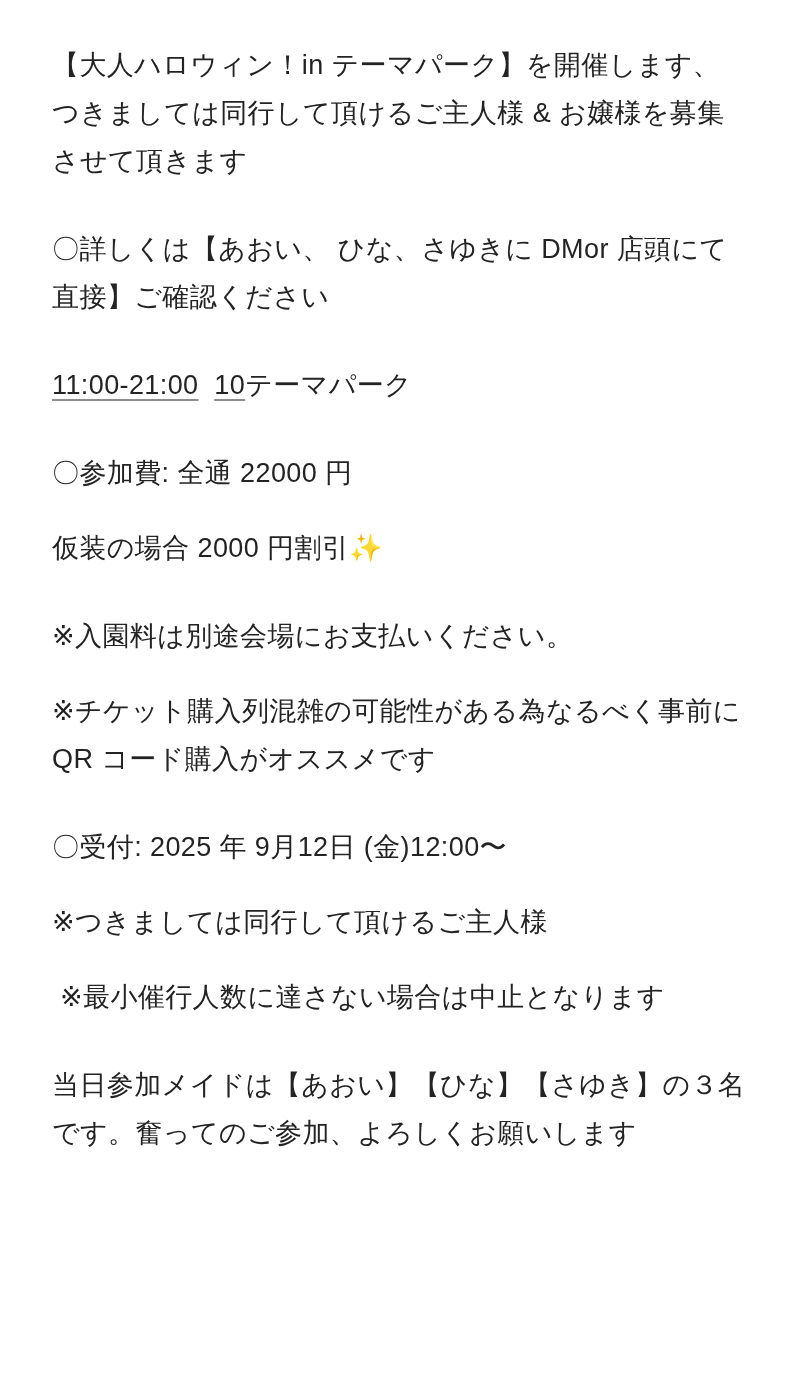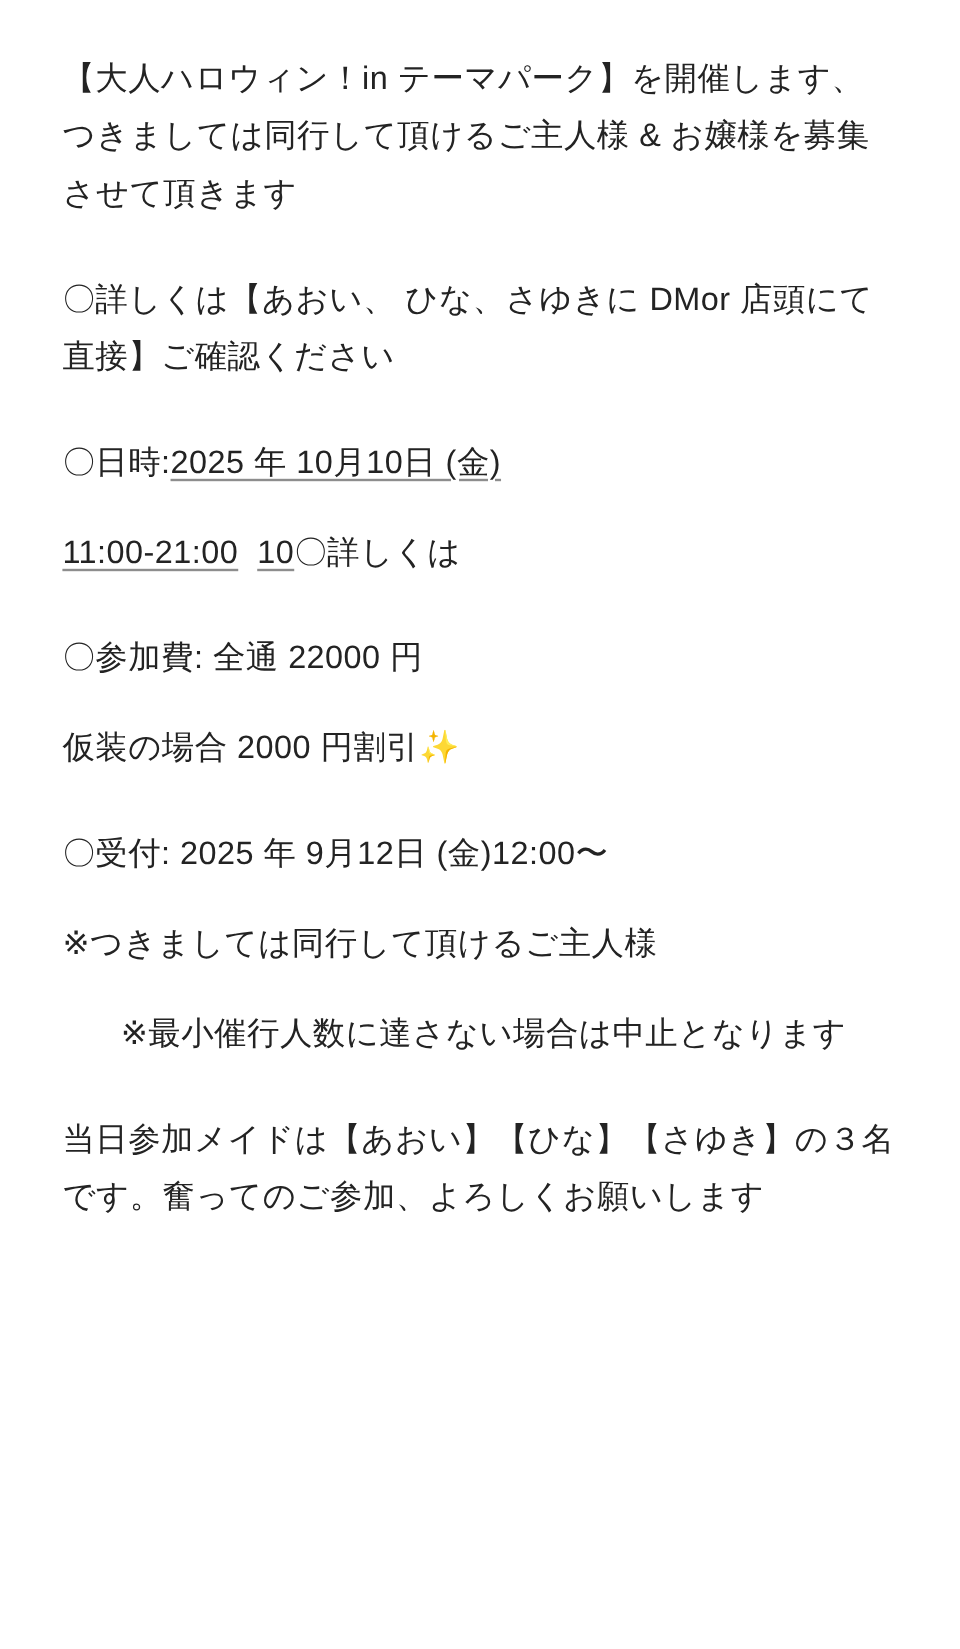--- a/index.html
+++ b/index.html
@@ -30,21 +30,20 @@
   .line {
     font-size: 27px;
     line-height: 48px;
     letter-spacing: 0.4px;
     color: #232323;
     white-space: pre-wrap;
     word-break: break-word;
   }
   .line.indent {
     padding-left: 8px;
-    text-align: center;
   }
   .u {
     text-decoration: underline;
     text-decoration-color: #8d8d8d;
     text-underline-offset: 5px;
     text-decoration-thickness: 1.5px;
   }
   .sparkle {
     color: #f3c84b;
   }
@@ -56,29 +55,32 @@
 
   <section class="block">
     <p class="line">【大人ハロウィン！in テーマパーク】を開催します、 つきましては同行して頂けるご主人様 &amp; お嬢様を募集させて頂きます</p>
   </section>
 
   <section class="block">
     <p class="line">〇詳しくは【あおい、 ひな、さゆきに DMor 店頭にて直接】ご確認ください</p>
   </section>
 
   <section class="block">
-    <p class="line"><span>〇日時:</span><span class="u">2025 年 10月10日 (金)</span></p>
-    <p class="line"><span class="u">11:00-21:00</span>&nbsp; <span class="u">10</span><span>〇詳しくは</span></p>
+    <p class="line"><span class="u">11:00-21:00</span>&nbsp; <span class="u">10</span><span>テーマパーク</span></p>
   </section>
 
   <section class="block">
     <p class="line">〇参加費: 全通 22000 円</p>
     <p class="line"><span>仮装の場合 2000 円割引</span><span class="sparkle">✨</span></p>
   </section>
 
+  <section class="block">
+    <p class="line">※入園料は別途会場にお支払いください。</p>
+    <p class="line">※チケット購入列混雑の可能性がある為なるべく事前に QR コード購入がオススメです</p>
+  </section>
 
   <section class="block">
     <p class="line">〇受付: 2025 年 9月12日 (金)12:00〜</p>
     <p class="line">※つきましては同行して頂けるご主人様</p>
     <p class="line indent">※最小催行人数に達さない場合は中止となります</p>
   </section>
 
   <section class="block">
     <p class="line">当日参加メイドは【あおい】【ひな】【さゆき】の３名です。奮ってのご参加、よろしくお願いします</p>
 

